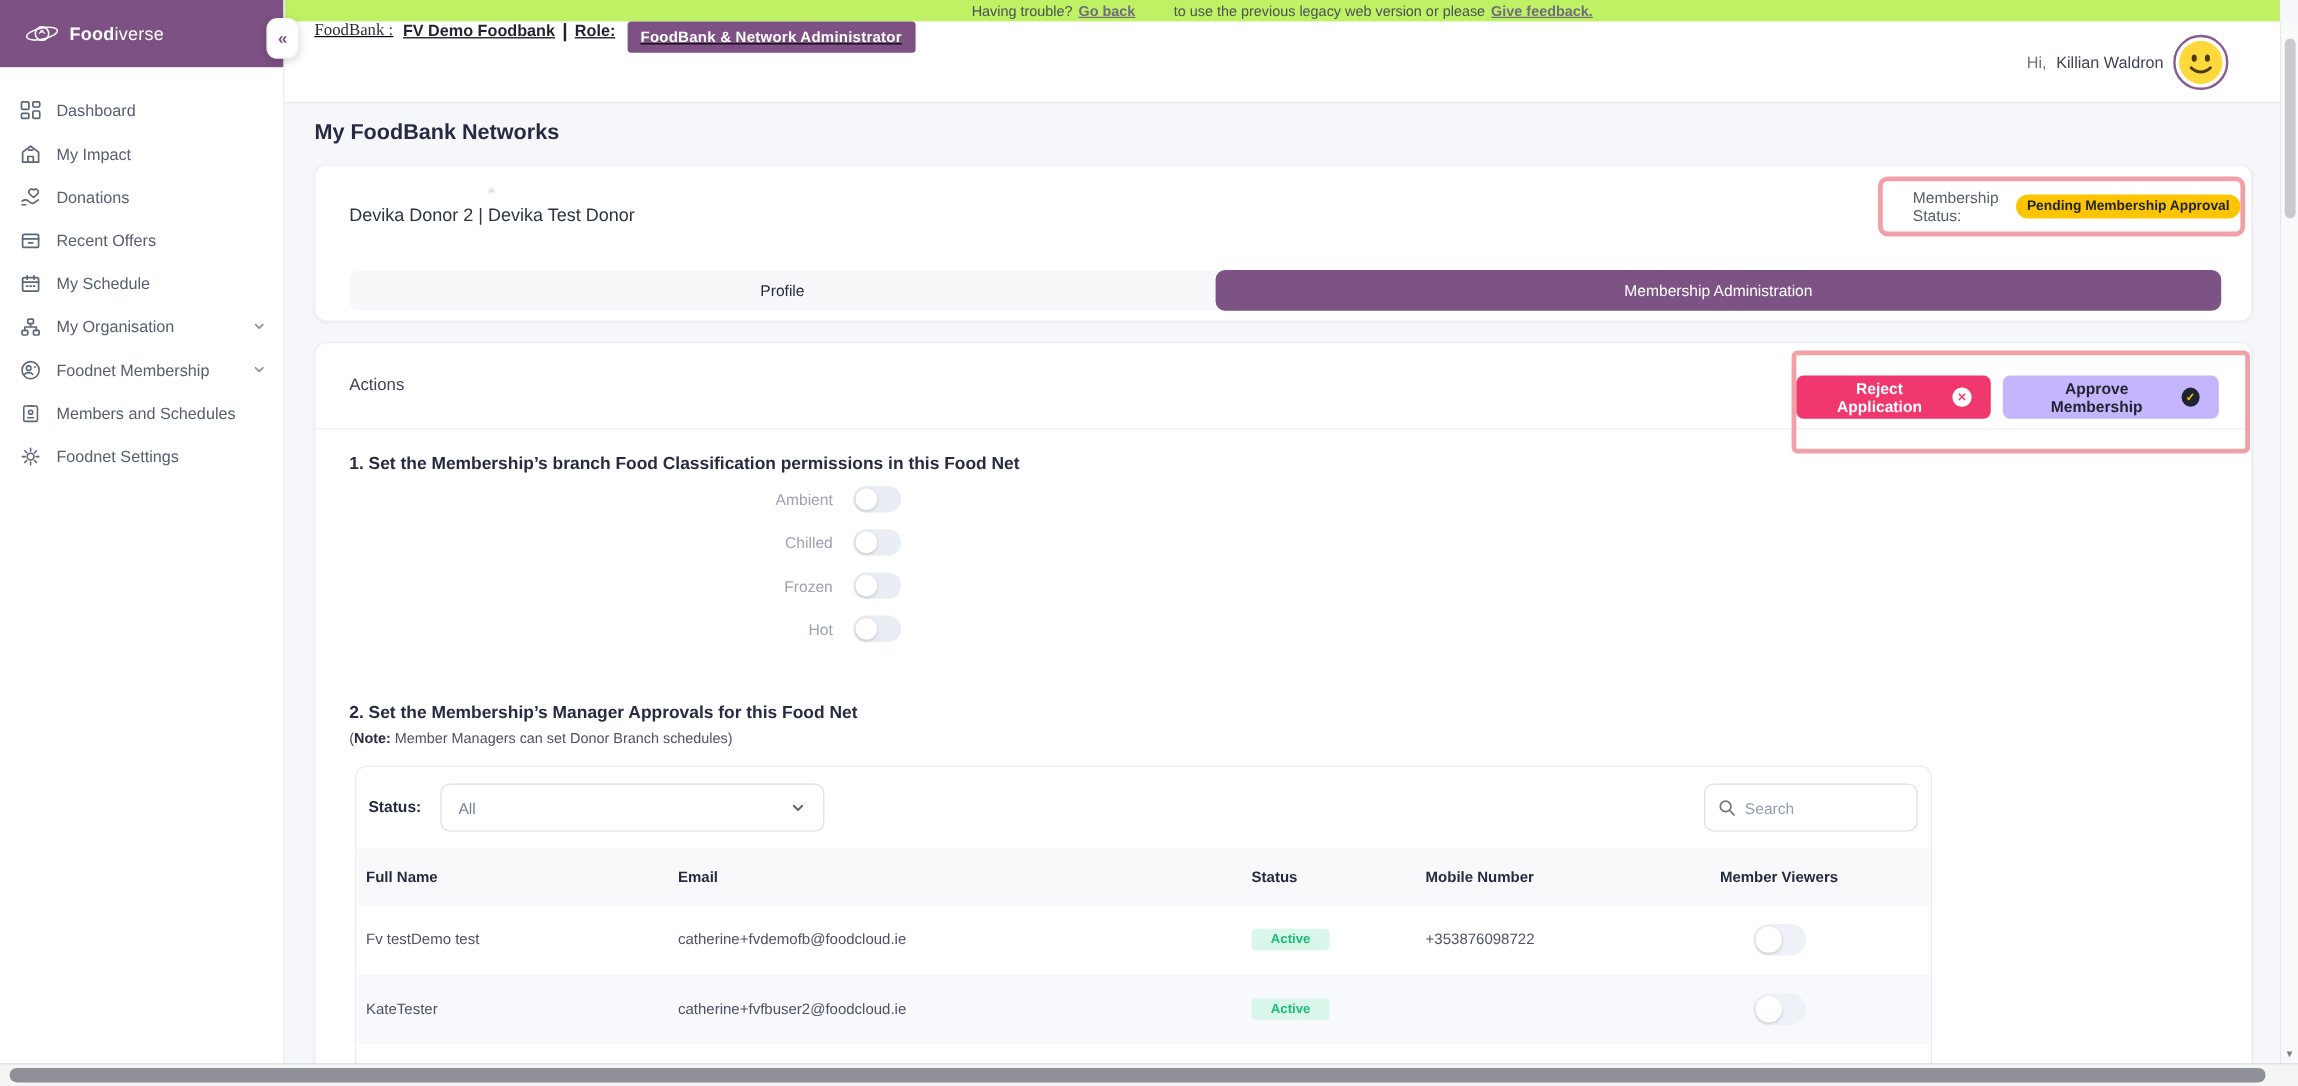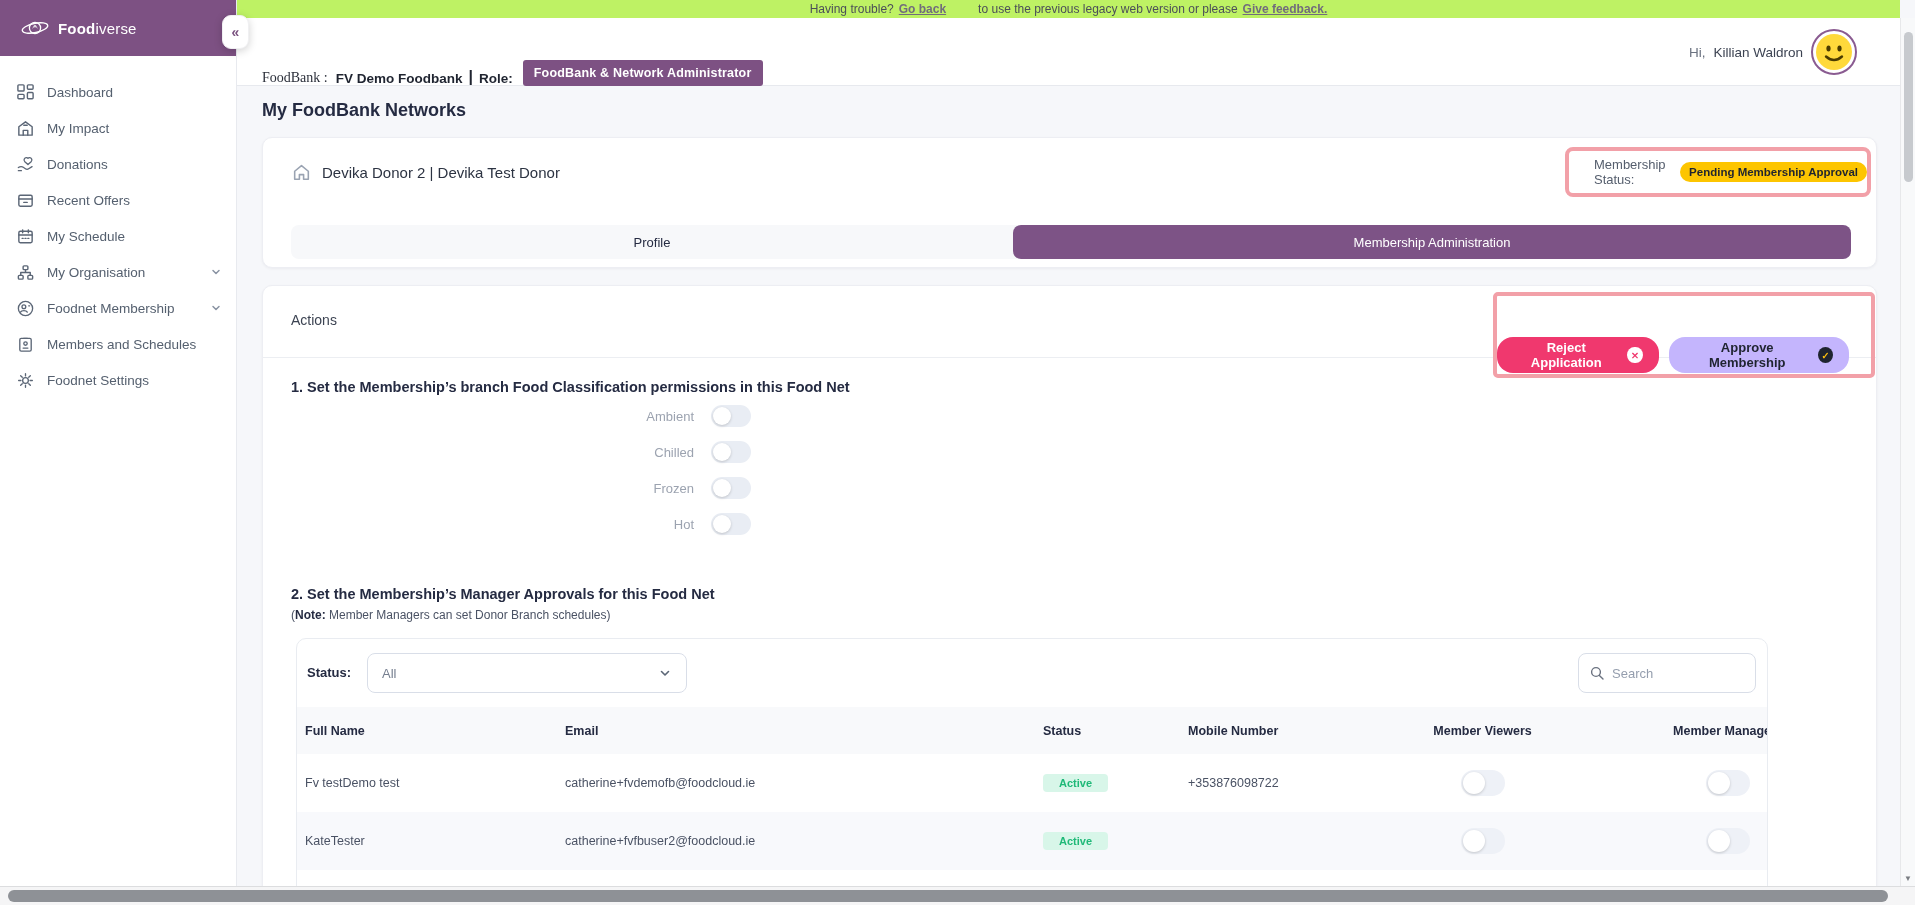--- a/index.html
+++ b/index.html
@@ -30,65 +30,65 @@
             background:#bef264; display:flex; align-items:center; justify-content:center;
             font-size:12px; color:#4b4f58; }
   #banner .lnk { text-decoration:underline; color:#716c7c; font-weight:700; cursor:pointer; }
   #banner .gap1 { margin:0 4px 0 5px; }
   #banner .gap2 { margin-right:28px; }
   #banner .gap3 { margin-right:5px; }
 
   
   #topbar { position:absolute; left:237px; top:18px; width:1663px; height:68px;
             background:#fff; border-bottom:1px solid #e7e9ee; }
-  #breadcrumb { position:absolute; left:25px; top:0; height:68px; display:flex; align-items:flex-end; }
+  #breadcrumb { position:absolute; left:25px; top:0; height:68px; display:flex; align-items:flex-start;text-decoration:underline; }
   .bc-serif { font-family:"Liberation Serif", serif; font-size:14px; color:#2b2f3a; }
   .bc-org { font-weight:700; font-size:13.5px; color:#1f2430; margin:0 6px 0 8px; }
   .bc-sep { color:#1f2430; font-weight:700; margin-right:6px; }
   .bc-role { font-weight:700; font-size:13.5px; color:#1f2430; margin-right:10px; }
   .role-badge { background:#7d5183; color:#fff; font-size:12.5px; font-weight:700;
                 padding:6px 11px; border-radius:3px; letter-spacing:.2px; }
   #user-area { position:absolute; right:43px; top:0; height:68px; display:flex; align-items:center; gap:8px; }
   .greet { font-size:13.5px; color:#6b7280; }
   .uname { font-size:13.5px; color:#3c4352; font-weight:500; }
   .avatar-ring { width:46px; height:46px; border-radius:50%; border:2px solid #8a5b91;
                  background:#fff; display:flex; align-items:center; justify-content:center; cursor:pointer; }
 
   
   #content { position:absolute; left:237px; top:86px; width:1663px; height:819px;
              background:#f6f7fa; overflow:hidden; }
   #page-title { position:absolute; left:25px; top:14px; font-size:18px; font-weight:700; color:#252b42; }
 
   .card { position:absolute; background:#fff; border:1px solid #edeef3; border-radius:10px;
           box-shadow:0 1px 3px rgba(16,24,40,.05); }
   #card1 { left:25px; top:51px; width:1615px; height:131px; }
-  #card1-head { position:absolute; left:28px; top:18px; height:32px; display:flex; align-items:center; gap:10px; }
+  #card1-head { position:absolute; left:28px; top:18px; height:32px; display:flex; align-items:center; gap:10px;flex-direction:column; }
   .net-name { font-size:15px; color:#2c3342; }
   #ms-annot { position:absolute; right:5px; top:9px; width:306px; height:50px;
               border:4px solid #f2a0a8; border-radius:8px; display:flex; align-items:center;
               justify-content:center; gap:8px; }
   .ms-label { font-size:13px; color:#555e6d;margin-left:25px; }
   .pending-badge { background:#fdc500; color:#1f2430; font-size:11.5px; font-weight:700;
                    padding:4px 9px; border-radius:10px; white-space:nowrap; }
   #tabs { position:absolute; left:28px; top:87px; width:1560px; height:34px; display:flex;
           background:#f7f8fa; border-radius:8px; }
   .tab { display:flex; align-items:center; justify-content:center; font-size:13px; cursor:pointer; }
   #tab-profile { width:722px; color:#252b42; }
   #tab-membership { width:838px; background:#7d5386; color:#fff; border-radius:8px; }
 
   #card2 { left:25px; top:199px; width:1615px; height:620px; border-radius:10px 10px 0 0; }
   #actions-row { position:absolute; left:0; top:0; width:100%; height:72px;
                  border-bottom:1px solid #eceef2; }
   #actions-title { position:absolute; left:28px; top:26px; font-size:14px; color:#3c4352; }
   #btn-annot { position:absolute; left:1230px; top:6px; width:382px; height:86px;
                border:4px solid #f2a0a8; border-radius:5px; z-index:3; }
   #btn-row { position:absolute; right:22px; top:17px; display:flex; gap:10px; }
-  .act-btn { height:36px; border:none; border-radius:16px; font-size:13px; font-weight:700;
+  .act-btn { height:36px; border:none; border-radius:6px; font-size:13px; font-weight:700;
              display:flex; align-items:center; gap:8px; padding:0 16px; cursor:pointer;
-             font-family:"Liberation Sans", sans-serif;margin-top:24px; }
+             font-family:"Liberation Sans", sans-serif; }
   #btn-reject { background:#f0386e; color:#fff; }
   #btn-approve { background:#c4b5fd; color:#1f2430; }
   .btn-ico { width:16px; height:16px; border-radius:50%; display:flex; align-items:center;
              justify-content:center; font-size:9.5px; font-weight:700; }
   #btn-reject .btn-ico { background:#fff; color:#f0386e; }
   #btn-approve .btn-ico { background:#1f2430; color:#ffc20e; }
 
   .sec-heading { position:absolute; left:28px; font-size:14.5px; font-weight:700; color:#252b42; }
   #sec1-heading { top:93px; }
   #sec2-heading { top:300px; }
@@ -99,21 +99,21 @@
   .tog-row { height:36px; display:flex; align-items:center; }
   .tog-label { width:403px; text-align:right; font-size:13px; color:#9ca3b0; }
   .toggle { width:40px; height:22px; border-radius:11px; background:#e9edf4; margin-left:17px;
             position:relative; cursor:pointer; }
   .toggle .knob { position:absolute; left:2px; top:2px; width:18px; height:18px; border-radius:50%;
                   background:#fff; box-shadow:0 1px 3px rgba(0,0,0,.18); }
   .toggle.big { width:44px; height:26px; border-radius:13px; background:#eef1f7; margin:0; }
   .toggle.big .knob { width:22px; height:22px; }
 
   
-  #table-wrap { position:absolute; left:33px; top:352px; width:1472px; height:268px;
+  #table-wrap { position:absolute; left:33px; top:352px; width:1314px; height:268px;
                 background:#fff; border:1px solid #e9ecf1; border-radius:10px; overflow:hidden; }
   #filter-row { position:relative; height:68px; }
   #status-label { position:absolute; left:10px; top:26px; font-size:13px; font-weight:700; color:#252b42; }
   #status-select { position:absolute; left:70px; top:14px; width:320px; height:40px;
                    border:1px solid #d9dee8; border-radius:8px; background:#fff; display:flex;
                    align-items:center; padding:0 14px; font-size:13px; color:#757e8f;
                    justify-content:space-between; cursor:pointer; }
   #search-box { position:absolute; right:11px; top:14px; width:178px; height:40px;
                 border:1px solid #d9dee8; border-radius:8px; background:#fff; display:flex;
                 align-items:center; padding:0 10px; gap:7px; }

